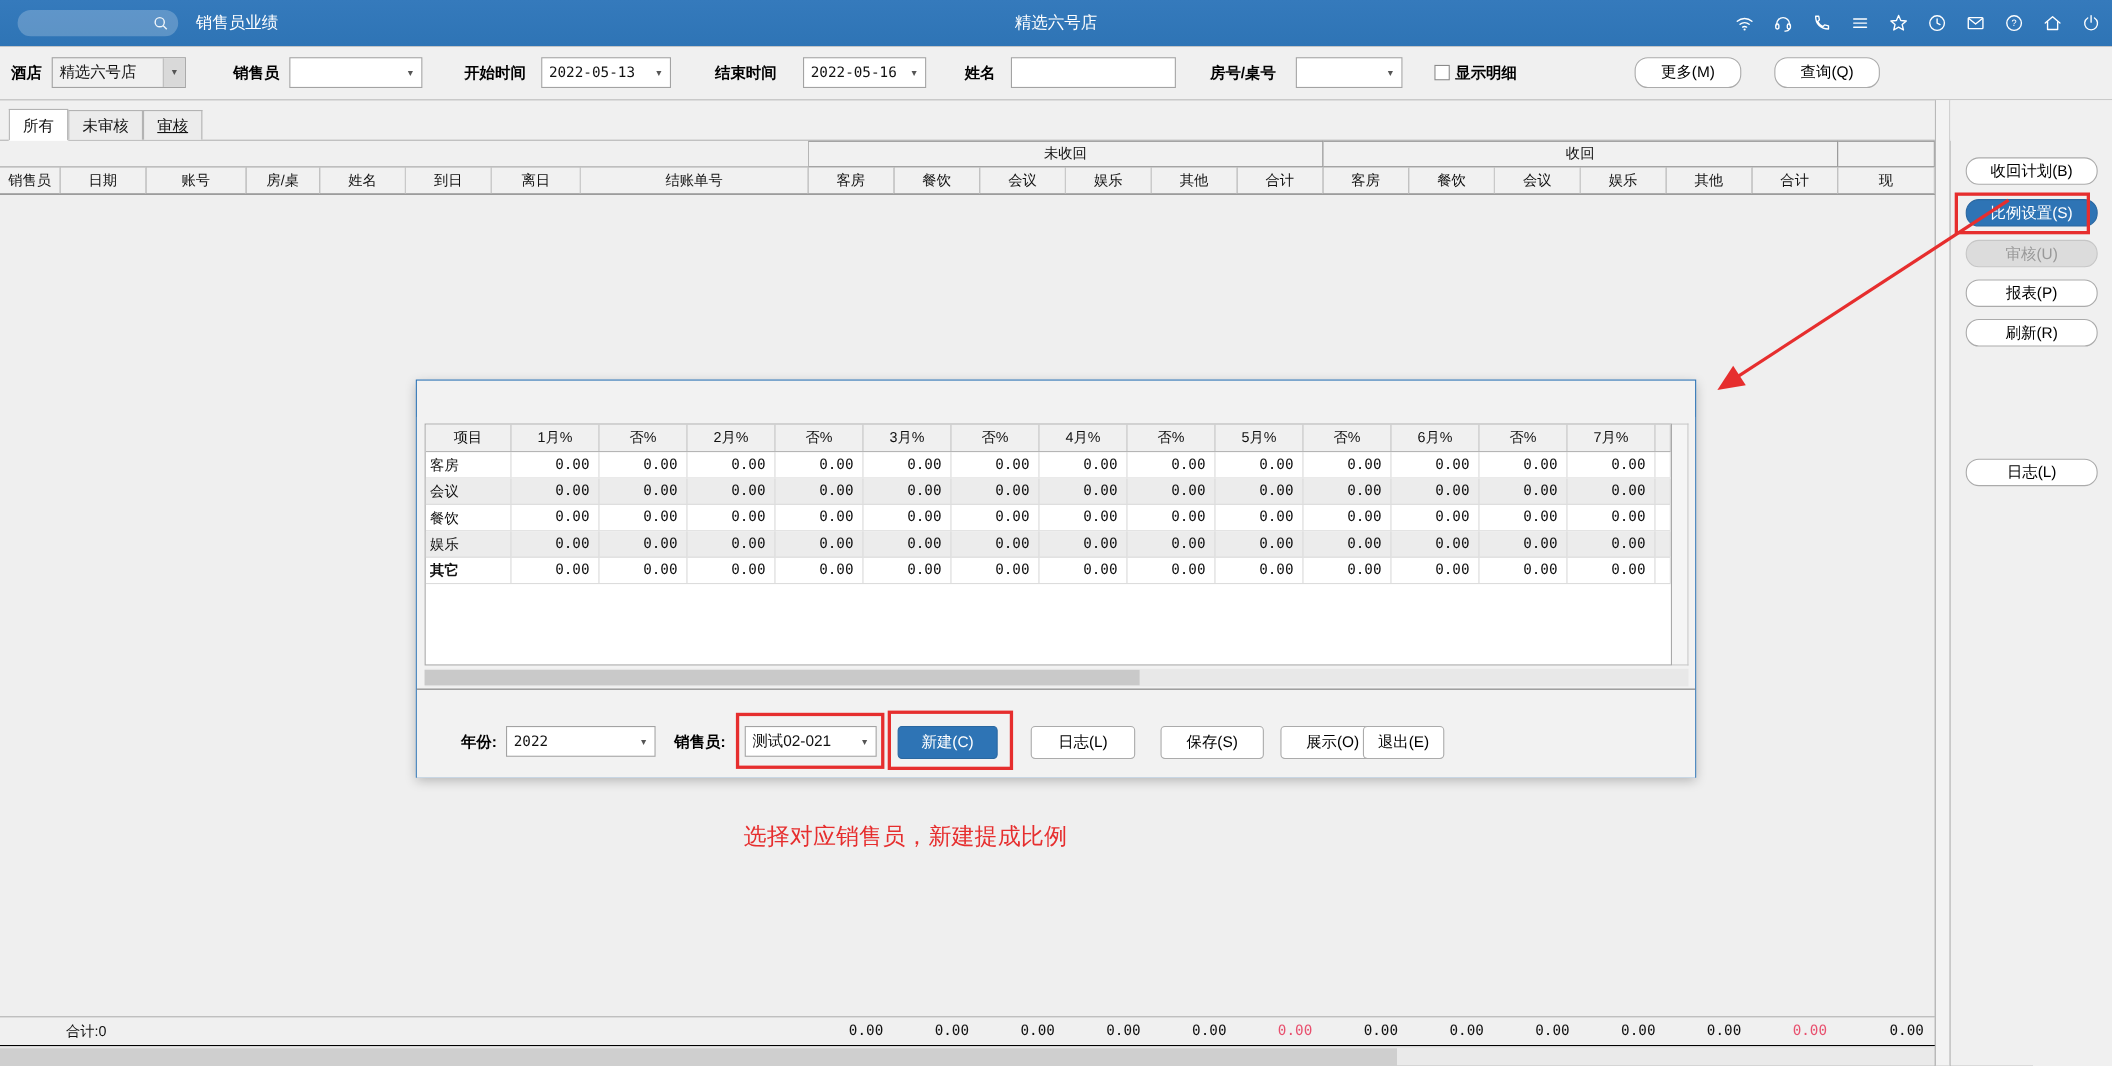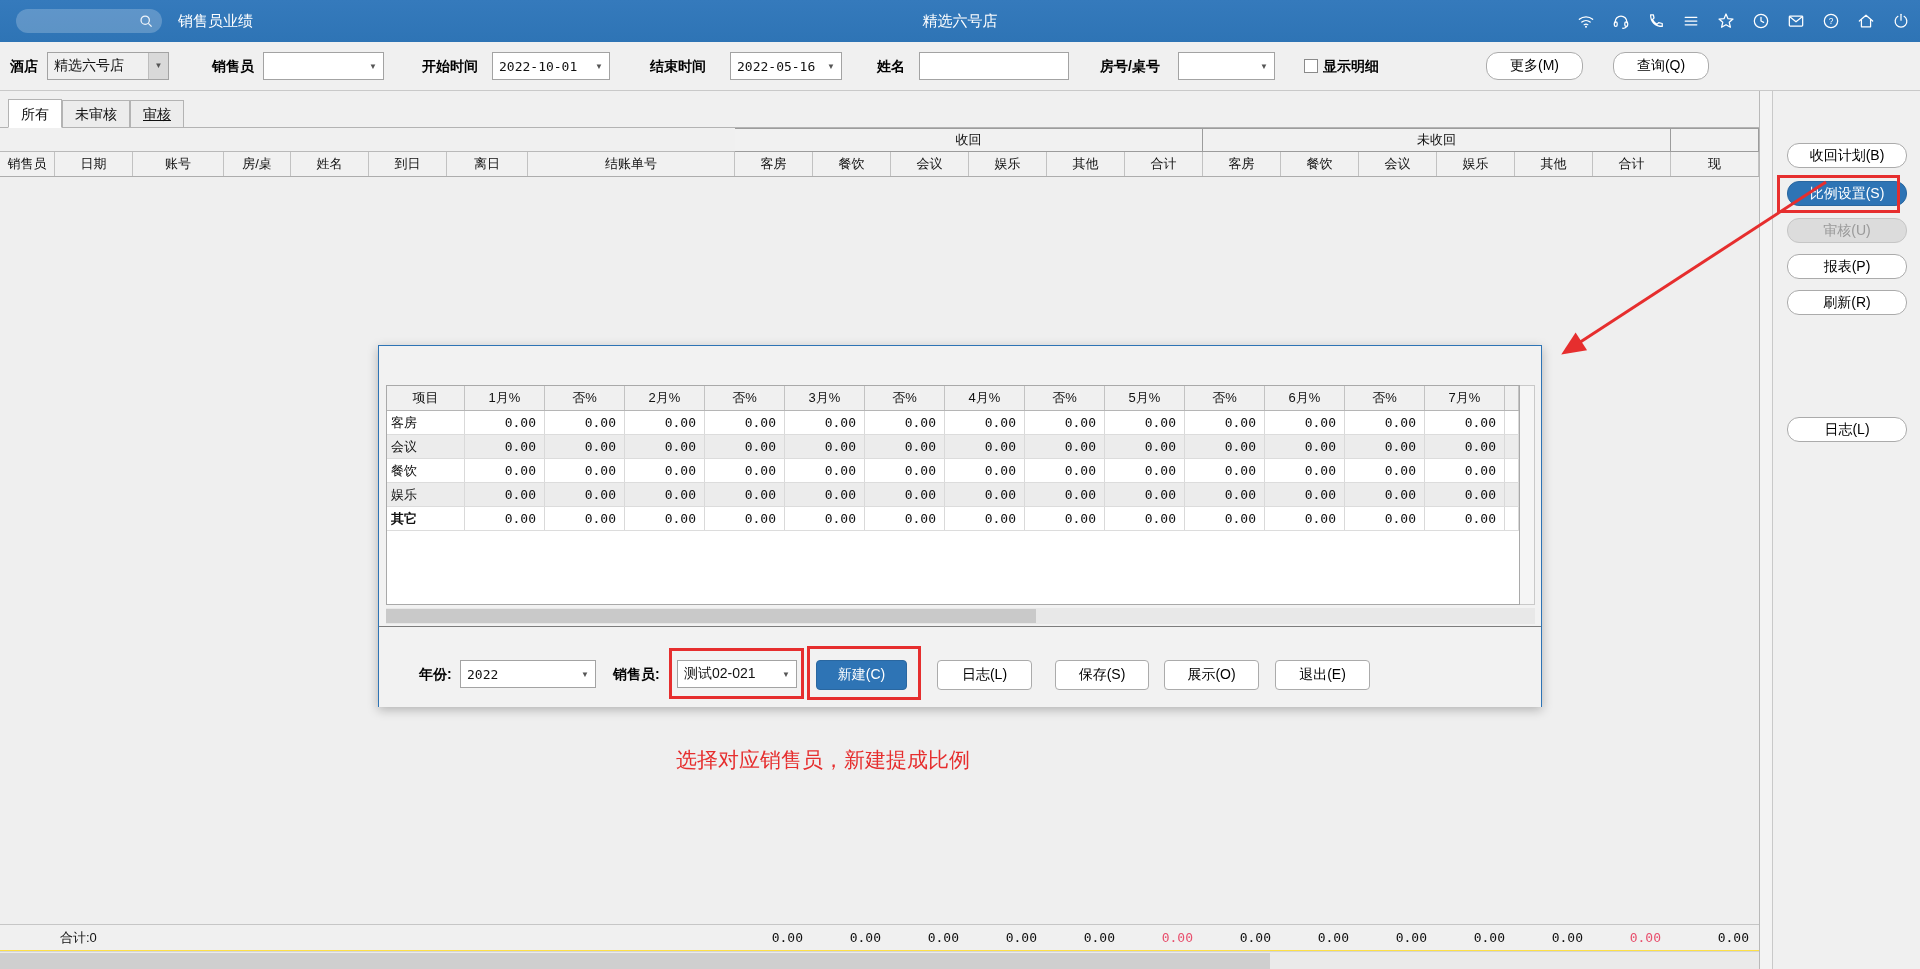--- a/index.html
+++ b/index.html
@@ -1,17 +1,17 @@
 <!DOCTYPE html>
 <html lang="zh" style="--accent: #2e74b5; --anno-red: #e62e2e; --status-red: #e8506e;"><head>
 <meta charset="utf-8">
 <style>
   html,body{margin:0;padding:0;background:#d8d8d8;}
   *{box-sizing:border-box;}
-  .screen{position:relative;width:1920px;height:969px;background:#fde047;overflow:hidden;
+  .screen{position:relative;width:1920px;height:969px;background:#000000;overflow:hidden;
     font-family:"Liberation Sans","DejaVu Sans",sans-serif;font-size:14px;color:#111;}
 
   
   .topbar{position:absolute;left:0;top:0;width:1920px;height:42px;
     background:linear-gradient(180deg,#357abc 0%,var(--accent,#2e74b5) 100%);}
   .search-pill{position:absolute;left:16px;top:9px;width:146px;height:24px;border-radius:12px;
     background:rgba(255,255,255,0.22);display:flex;align-items:center;padding:0 8px;}
   .search-pill input{flex:1;border:none;background:transparent;outline:none;color:#fff;font-size:13px;min-width:0;}
   .search-pill svg{flex:0 0 auto;}
   .module-title{position:absolute;left:178px;top:0;height:42px;line-height:42px;color:#fff;font-size:15px;}
@@ -184,21 +184,21 @@
       <span class="val">精选六号店</span>
       <span class="arrow">▼</span>
     </div>
     <span class="flabel" style="left:212px">销售员</span>
     <div class="combo" style="left:263px;width:121px">
       <span class="val"></span>
       <span class="arrow">▼</span>
     </div>
     <span class="flabel" style="left:422px">开始时间</span>
     <div class="combo" style="left:492px;width:118px">
-      <span class="val mono">2022-10-01</span>
+      <span class="val mono">2022-05-13</span>
       <span class="arrow">▼</span>
     </div>
     <span class="flabel" style="left:650px">结束时间</span>
     <div class="combo" style="left:730px;width:112px">
       <span class="val mono">2022-05-16</span>
       <span class="arrow">▼</span>
     </div>
     <span class="flabel" style="left:877px">姓名</span>
     <input class="tinput" style="left: 919px; width: 150px;" value="">
     <span class="flabel" style="left:1100px">房号/桌号</span>
@@ -213,22 +213,22 @@
   </div>
 
   <div class="tabsrow" id="tabsRow">
       <div class="tab active" style="left: 8px;">所有</div>
       <div class="tab" style="left: 62px;">未审核</div>
       <div class="tab" style="left: 130px; text-decoration: underline;">审核</div>
     </div>
 
   <div class="grid-grouprow" id="groupRow">
       <div class="gcell blank" style="width: 735px;"></div>
+      <div class="gcell" style="width: 468px;">未收回</div>
       <div class="gcell" style="width: 468px;">收回</div>
-      <div class="gcell" style="width: 468px;">未收回</div>
       <div class="gcell" style="width: 88px;"></div>
     </div>
   <div class="grid-labelrow" id="labelRow">
       <div class="hcell" style="width: 55px;">销售员</div>
       <div class="hcell" style="width: 78px;">日期</div>
       <div class="hcell" style="width: 91px;">账号</div>
       <div class="hcell" style="width: 67px;">房/桌</div>
       <div class="hcell" style="width: 78px;">姓名</div>
       <div class="hcell" style="width: 78px;">到日</div>
       <div class="hcell" style="width: 81px;">离日</div>
@@ -401,21 +401,21 @@
       <span class="flabel" style="left:234px">销售员:</span>
       <div class="combo" style="left:298px;width:120px">
         <span class="val">测试02-021</span>
         <span class="arrow">▼</span>
       </div>
       <div id="dlgButtons">
           <div class="btn primary" style="left: 437px; width: 91px;">新建(C)</div>
           <div class="btn" style="left: 558px; width: 95px;">日志(L)</div>
           <div class="btn" style="left: 676px; width: 94px;">保存(S)</div>
           <div class="btn" style="left: 785px; width: 95px;">展示(O)</div>
-          <div class="btn" style="left: 896px; width: 95px;">退出(E)</div>
+          <div class="btn" style="left: 860px; width: 74px;">退出(E)</div>
         </div>
     </div>
   </div>
 
   <div class="anno-box" style="left:1777px;top:175px;width:123px;height:38px"></div>
   <div class="anno-box" style="left:669px;top:648px;width:135px;height:51px"></div>
   <div class="anno-box" style="left:807px;top:646px;width:114px;height:54px"></div>
   <div class="anno-text">选择对应销售员，新建提成比例</div>
   <svg class="anno-arrow">
     <defs>

